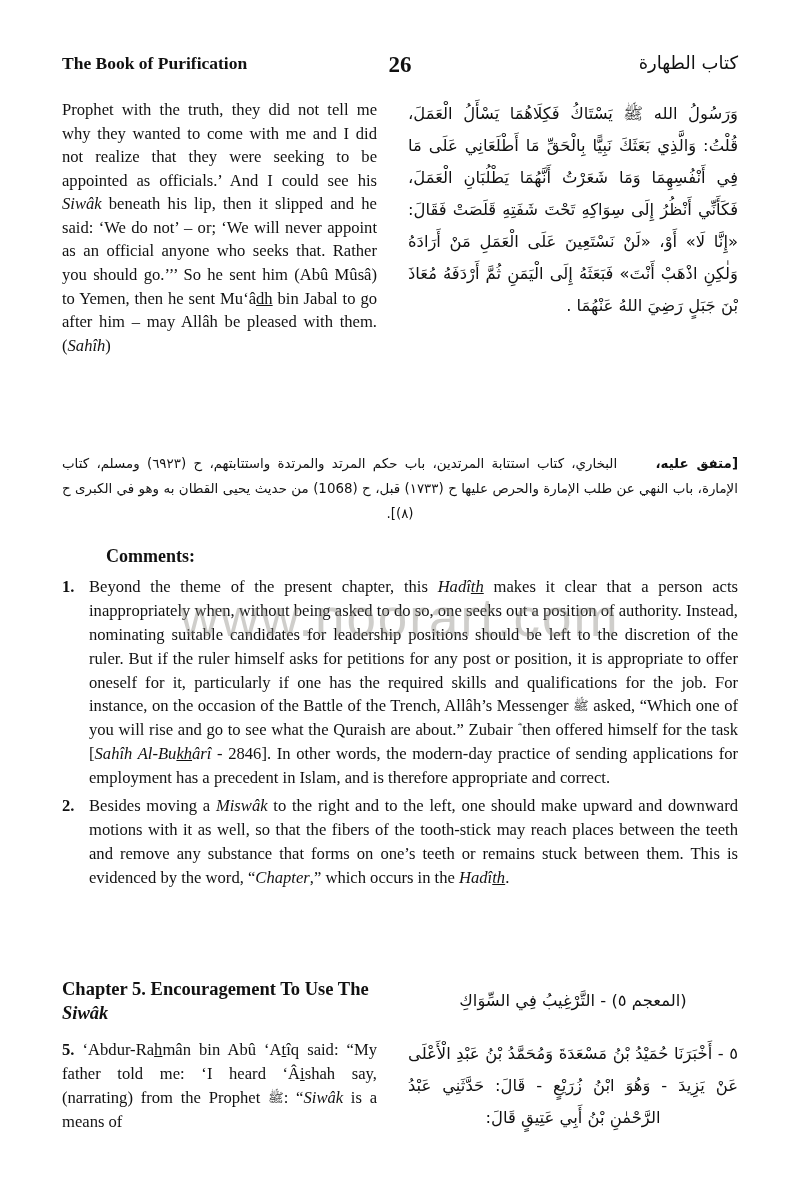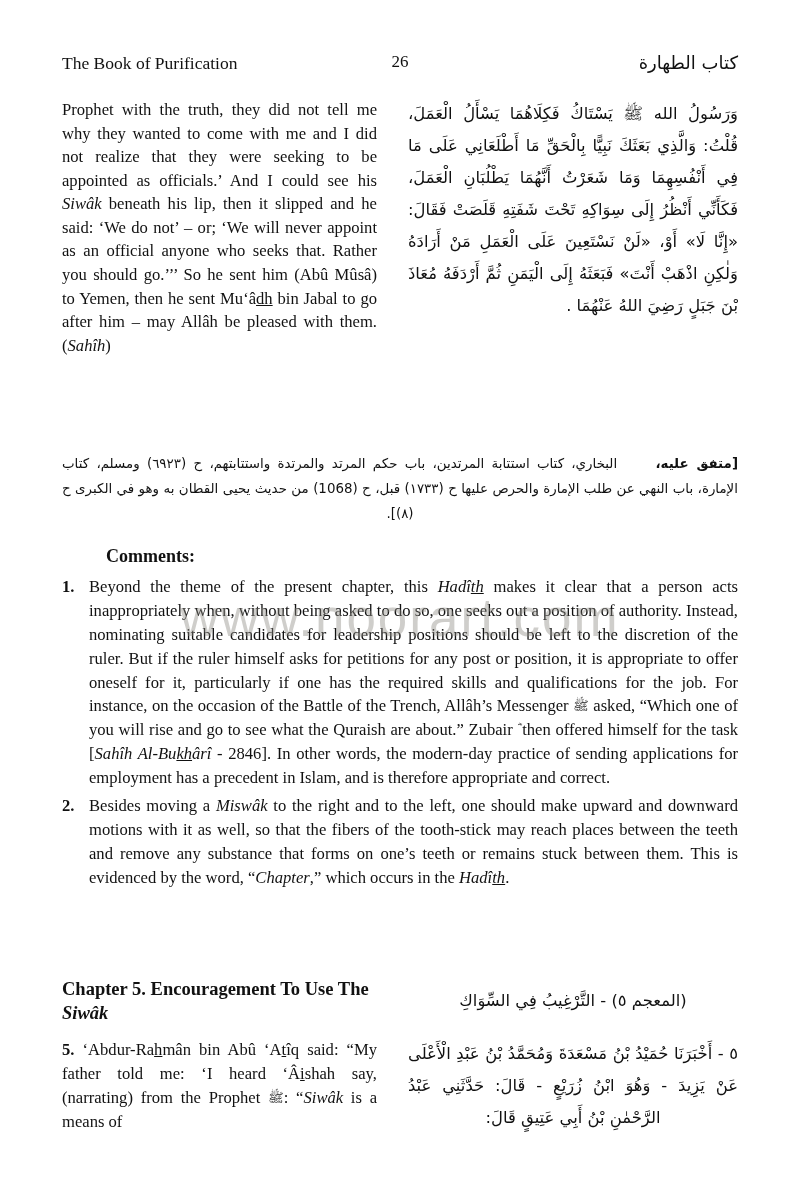--- a/index.html
+++ b/index.html
@@ -45,27 +45,27 @@
     position: absolute;
     top: 52px;
     left: 62px;
     right: 62px;
     height: 30px;
     display: flex;
     align-items: baseline;
     justify-content: space-between;
   }
   .runhead-left {
-    font-weight: normal;
+    font-weight: bold;
     font-size: 17.5px;
     text-align: center;
   }
   .runhead-center {
-    font-weight: normal;
-    font-size: 17px;
+    font-weight: bold;
+    font-size: 23px;
     position: absolute;
     left: 50%;
     transform: translateX(-50%);
   }
   .runhead-right {
     font-size: 18px;
     direction: rtl;
     font-family: "DejaVu Sans", "Liberation Sans", sans-serif;
   }
 

